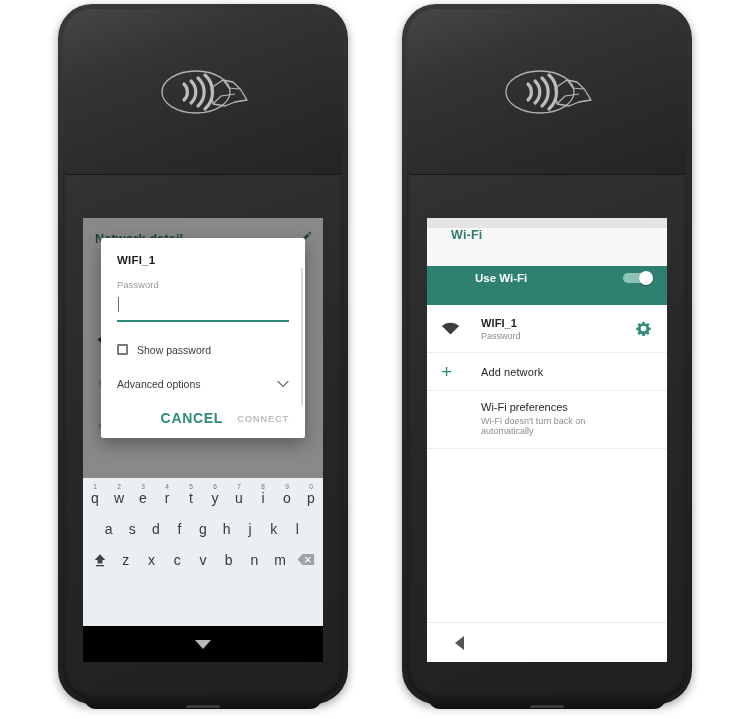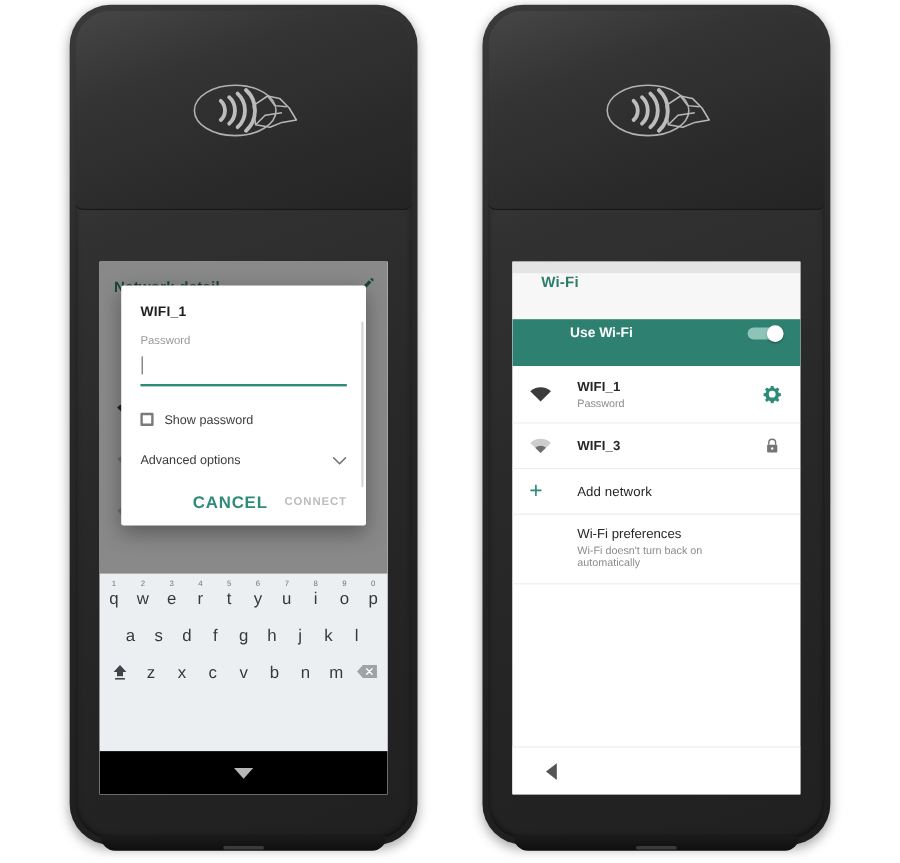--- a/index.html
+++ b/index.html
@@ -352,38 +352,20 @@
           <div class="trail">
             <svg viewBox="0 0 18 18" width="15" height="15">
               <path d="M9 5.6 A3.4 3.4 0 1 0 9 12.4 A3.4 3.4 0 1 0 9 5.6 Z
                        M7.6 0.8 L10.4 0.8 L10.7 2.9 L12.6 3.6 L14.3 2.3 L16.2 4.2 L14.9 5.9 L15.6 7.8 L17.7 8.1 L17.7 10.9 L15.6 11.2 L14.9 13.1 L16.2 14.8 L14.3 16.7 L12.6 15.4 L10.7 16.1 L10.4 18.2 L7.6 18.2 L7.3 16.1 L5.4 15.4 L3.7 16.7 L1.8 14.8 L3.1 13.1 L2.4 11.2 L0.3 10.9 L0.3 8.1 L2.4 7.8 L3.1 5.9 L1.8 4.2 L3.7 2.3 L5.4 3.6 L7.3 2.9 Z" fill="#2e8b79" fill-rule="evenodd"></path>
               <circle cx="9" cy="9" r="2.9" fill="#ffffff"></circle>
             </svg>
           </div>
         </div>
 
 
-        <div class="net-row" style="height:38px">
-          <div class="ico">
-            <svg viewBox="0 0 20 14" width="19" height="13">
-              <path d="M10 13.5 L0.7 4.4 A13.5 13.5 0 0 1 19.3 4.4 Z" fill="#cdcdcd"></path>
-              <path d="M10 13.5 L5.2 8.8 A7.2 7.2 0 0 1 14.8 8.8 Z" fill="#6d6d6d"></path>
-            </svg>
-          </div>
-          <div class="net-texts">
-            <div class="net-name">WIFI_3</div>
-          </div>
-          <div class="trail">
-            <svg viewBox="0 0 14 16" width="11" height="13">
-              <path d="M3.4 7 L3.4 4.6 A3.6 3.6 0 0 1 10.6 4.6 L10.6 7" fill="none" stroke="#757575" stroke-width="1.5"></path>
-              <rect x="1.6" y="6.8" width="10.8" height="8.2" rx="1" fill="#757575"></rect>
-              <circle cx="7" cy="10.9" r="1.25" fill="#ffffff"></circle>
-            </svg>
-          </div>
-        </div>
 
         <div class="net-row" style="height:38px">
           <div class="ico">
             <div class="plus">+</div>
           </div>
           <div class="net-texts">
             <div class="net-name" style="font-weight:normal">Add network</div>
           </div>
           <div class="trail"></div>
         </div>

